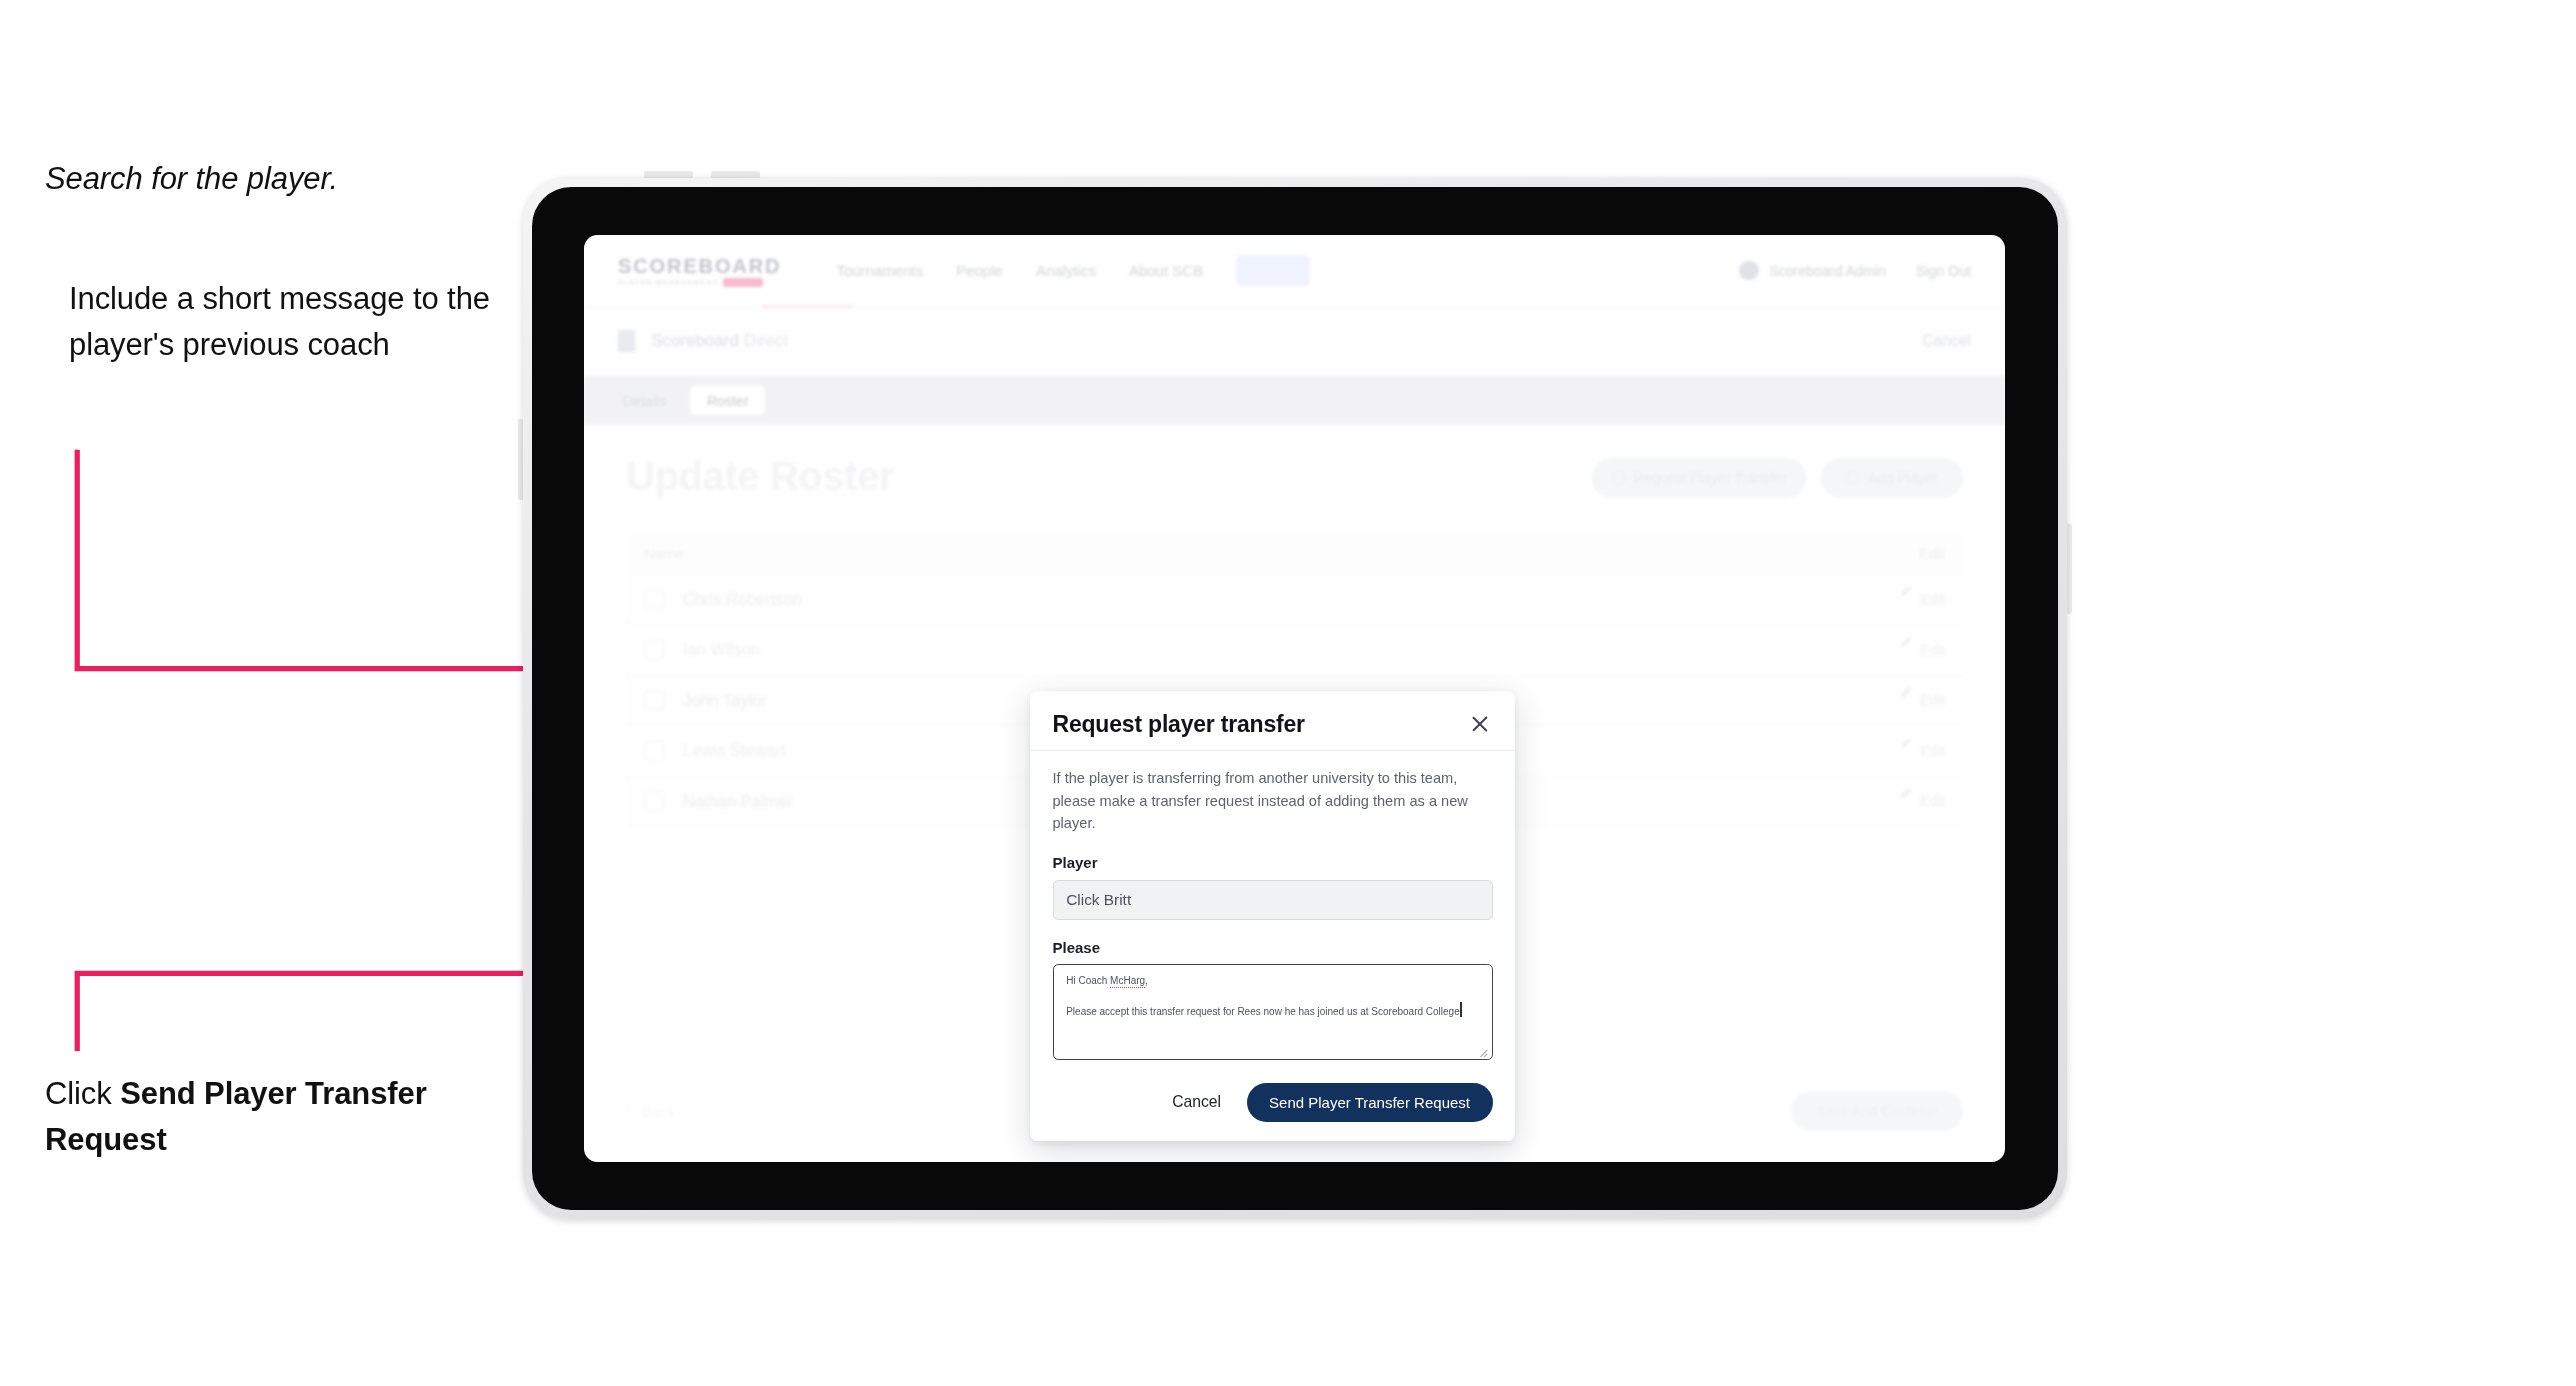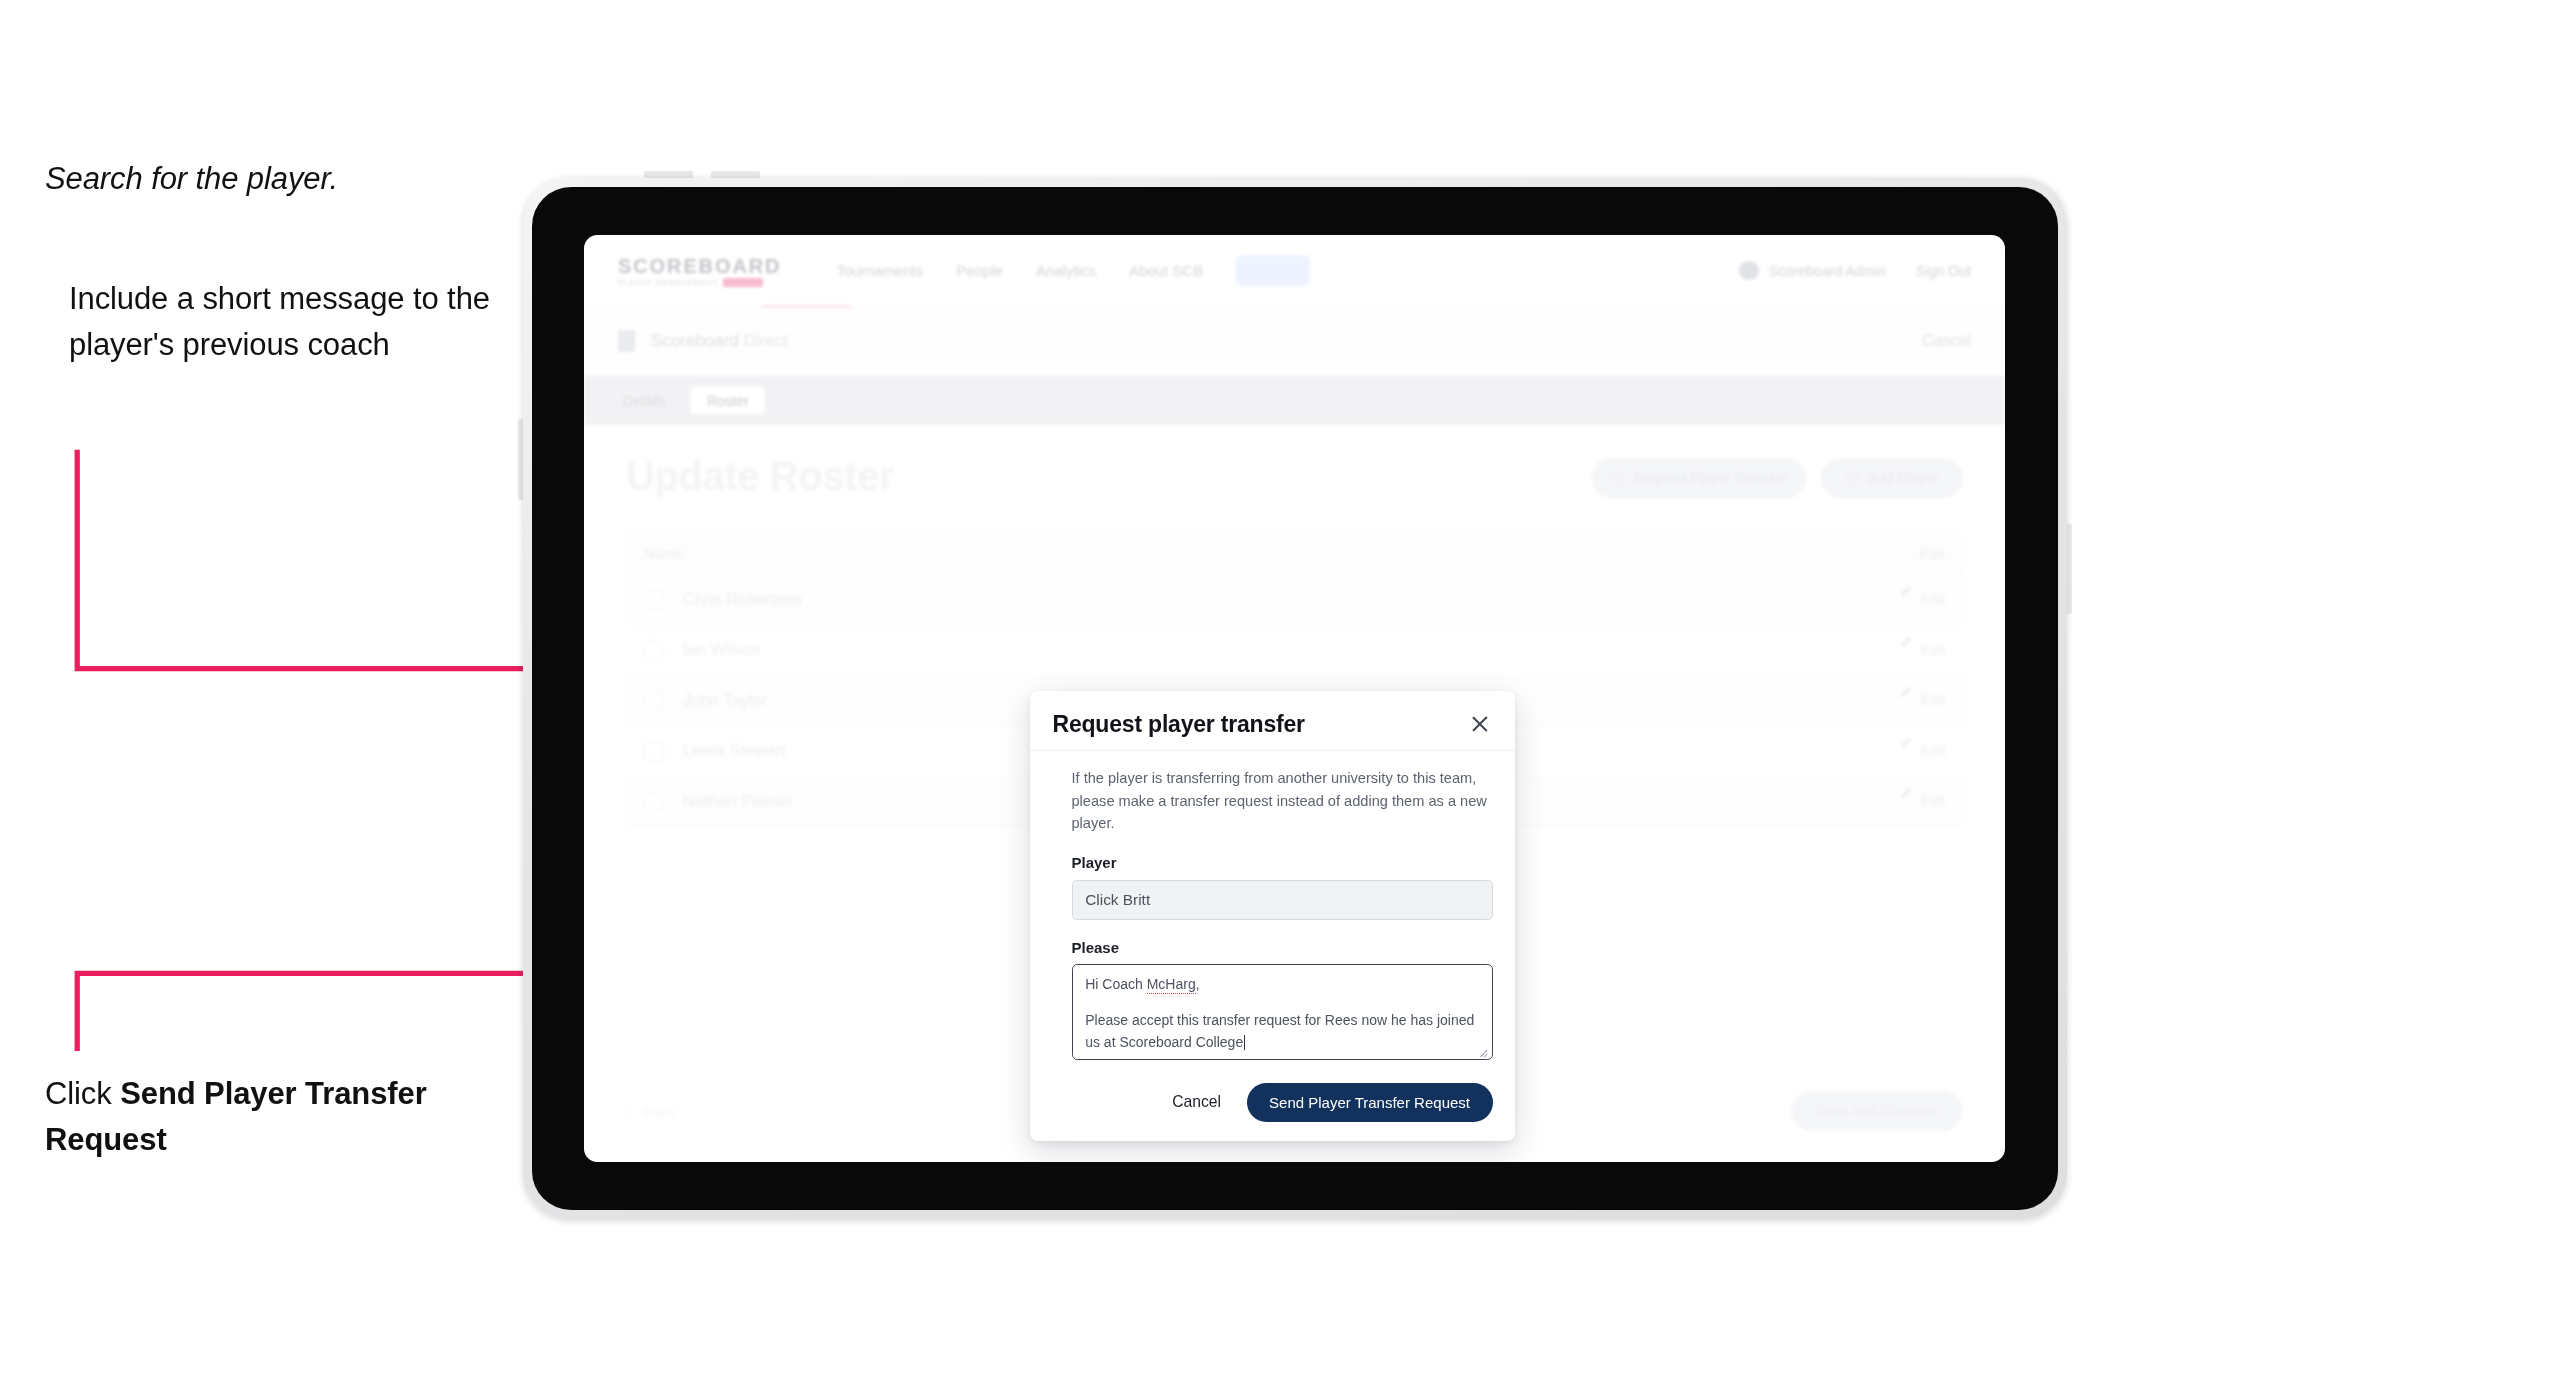--- a/index.html
+++ b/index.html
@@ -171,32 +171,32 @@
   .modal-title { font-size: 23px; font-weight: bold; color:#111319; letter-spacing:-0.2px; }
   .modal-close {
     margin-left:auto; width: 25.5px; height:25.5px; position:relative; cursor:pointer;
   }
   .modal-close:before, .modal-close:after {
     content:''; position:absolute; left:3px; top:12px; width:19.5px; height:1.9px; background:#3f4450; border-radius:1.5px;
   }
   .modal-close:before { transform: rotate(45deg); }
   .modal-close:after  { transform: rotate(-45deg); }
 
-  .modal-body { padding: 16.5px 22.5px 4.5px 22.5px; margin-left: 19px; }
+  .modal-body { padding: 16.5px 22.5px 4.5px 22.5px; }
   .modal-desc { font-size: 14.6px; line-height: 1.55; color:#5d636f; }
   .field-label { font-size: 15px; font-weight: bold; color:#1b1e26; margin-top: 19.5px; margin-bottom: 8.2px; }
   .player-input {
     width: 100%; height: 40px; border: 1.1px solid #d6d9de; background:#f1f2f4;
     border-radius: 5.2px; padding: 0 12.7px; font-size: 15.4px; color:#4c525e;
     font-family: "Liberation Sans", sans-serif;
     display:flex; align-items:center;
   }
   .message-box {
     width: 100%; height: 96px; border: 1.3px solid #3f4450; background:#ffffff;
-    border-radius: 5.2px; padding: 8.2px 12.7px; font-size: 14px; color:#4c525e;
+    border-radius: 5.2px; padding: 8.2px 12.7px; font-size: 10px; color:#4c525e;
     line-height: 1.62; position:relative; overflow:hidden;
     font-family: "Liberation Sans", sans-serif;
   }
   .msg-l1 { position:relative; display:inline-block; }
   .msg-l1 .spell {
     border-bottom: 1.9px dotted #e03a3a;
     padding-bottom:0.7px;
   }
   .msg-gap { height: 12.7px; }
   .caret { display:inline-block; width:1.2px; height:15px; background:#2b2f38; vertical-align:-2.2px; margin-left:0.7px;}

